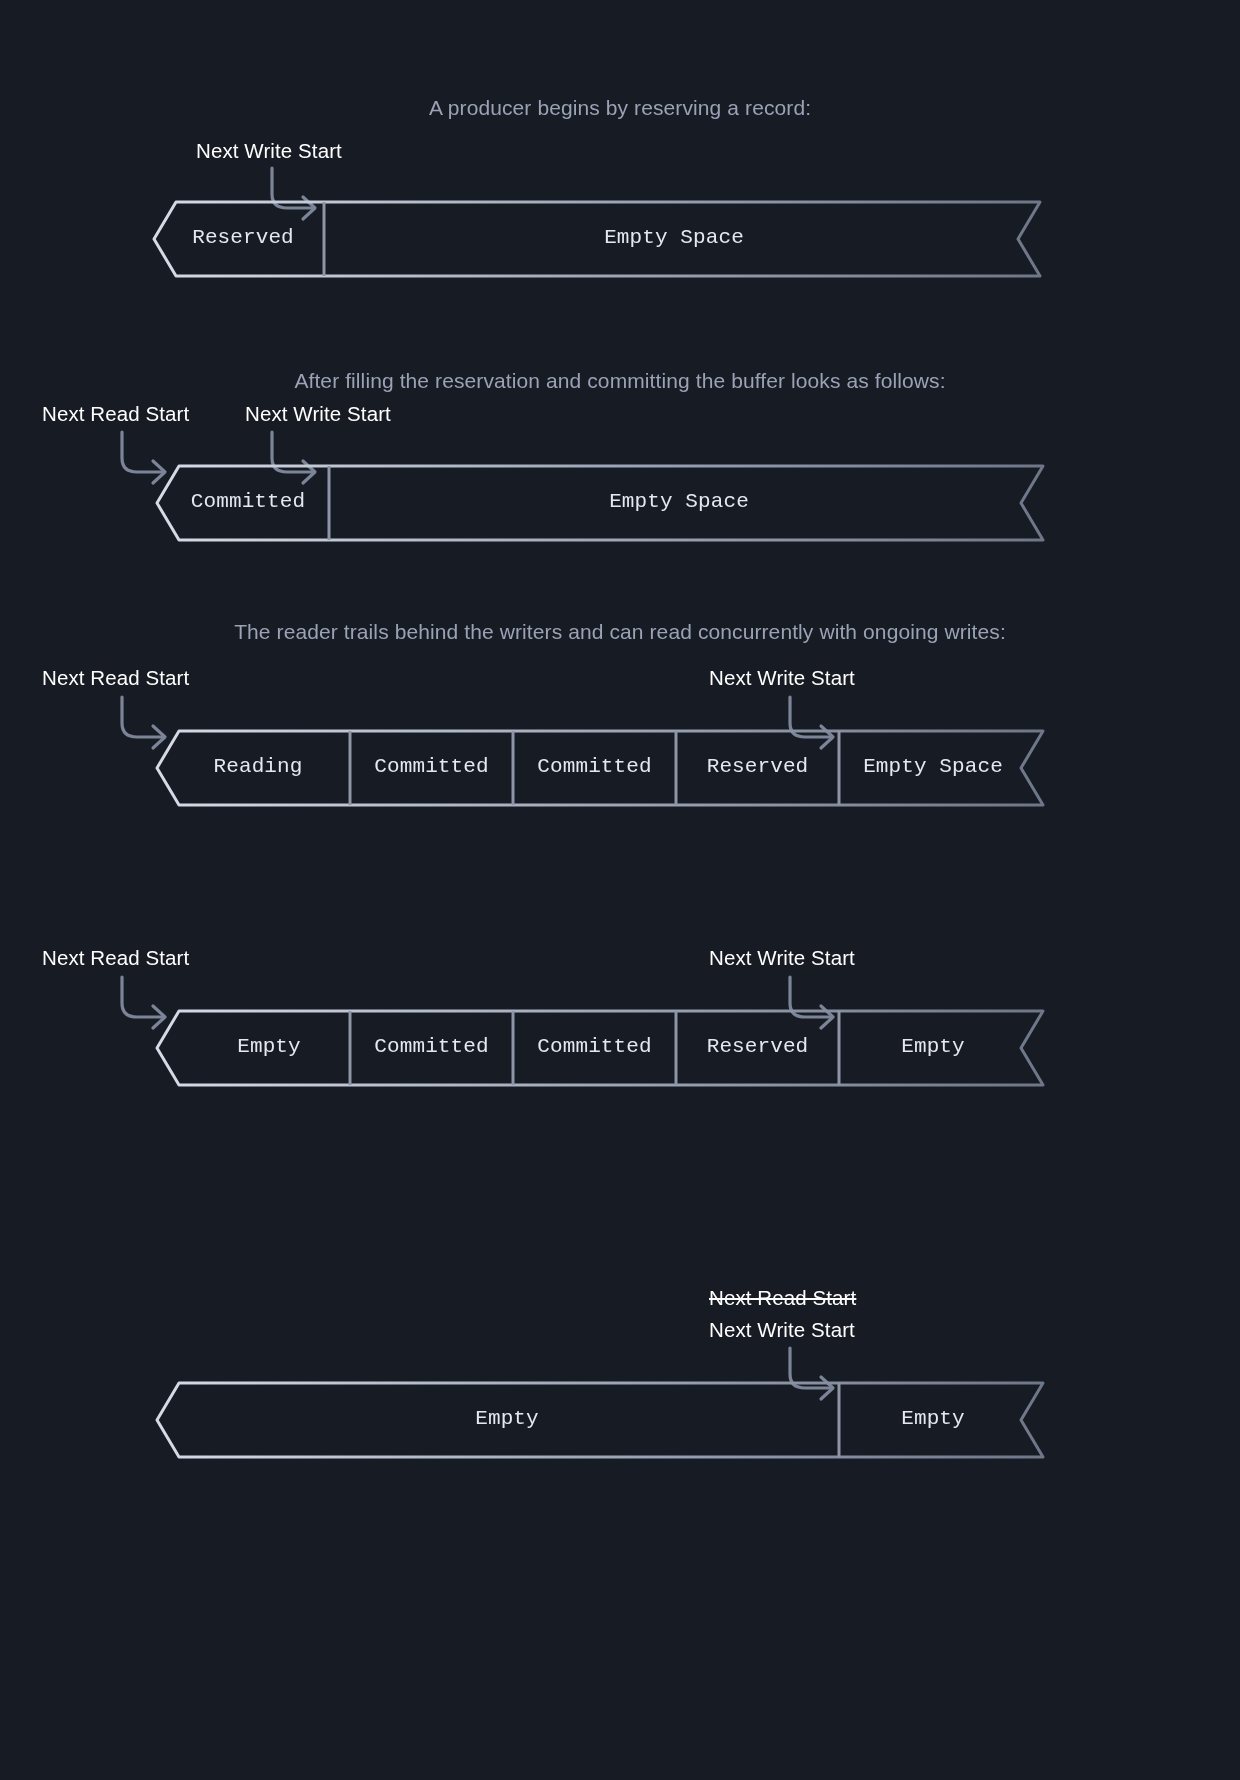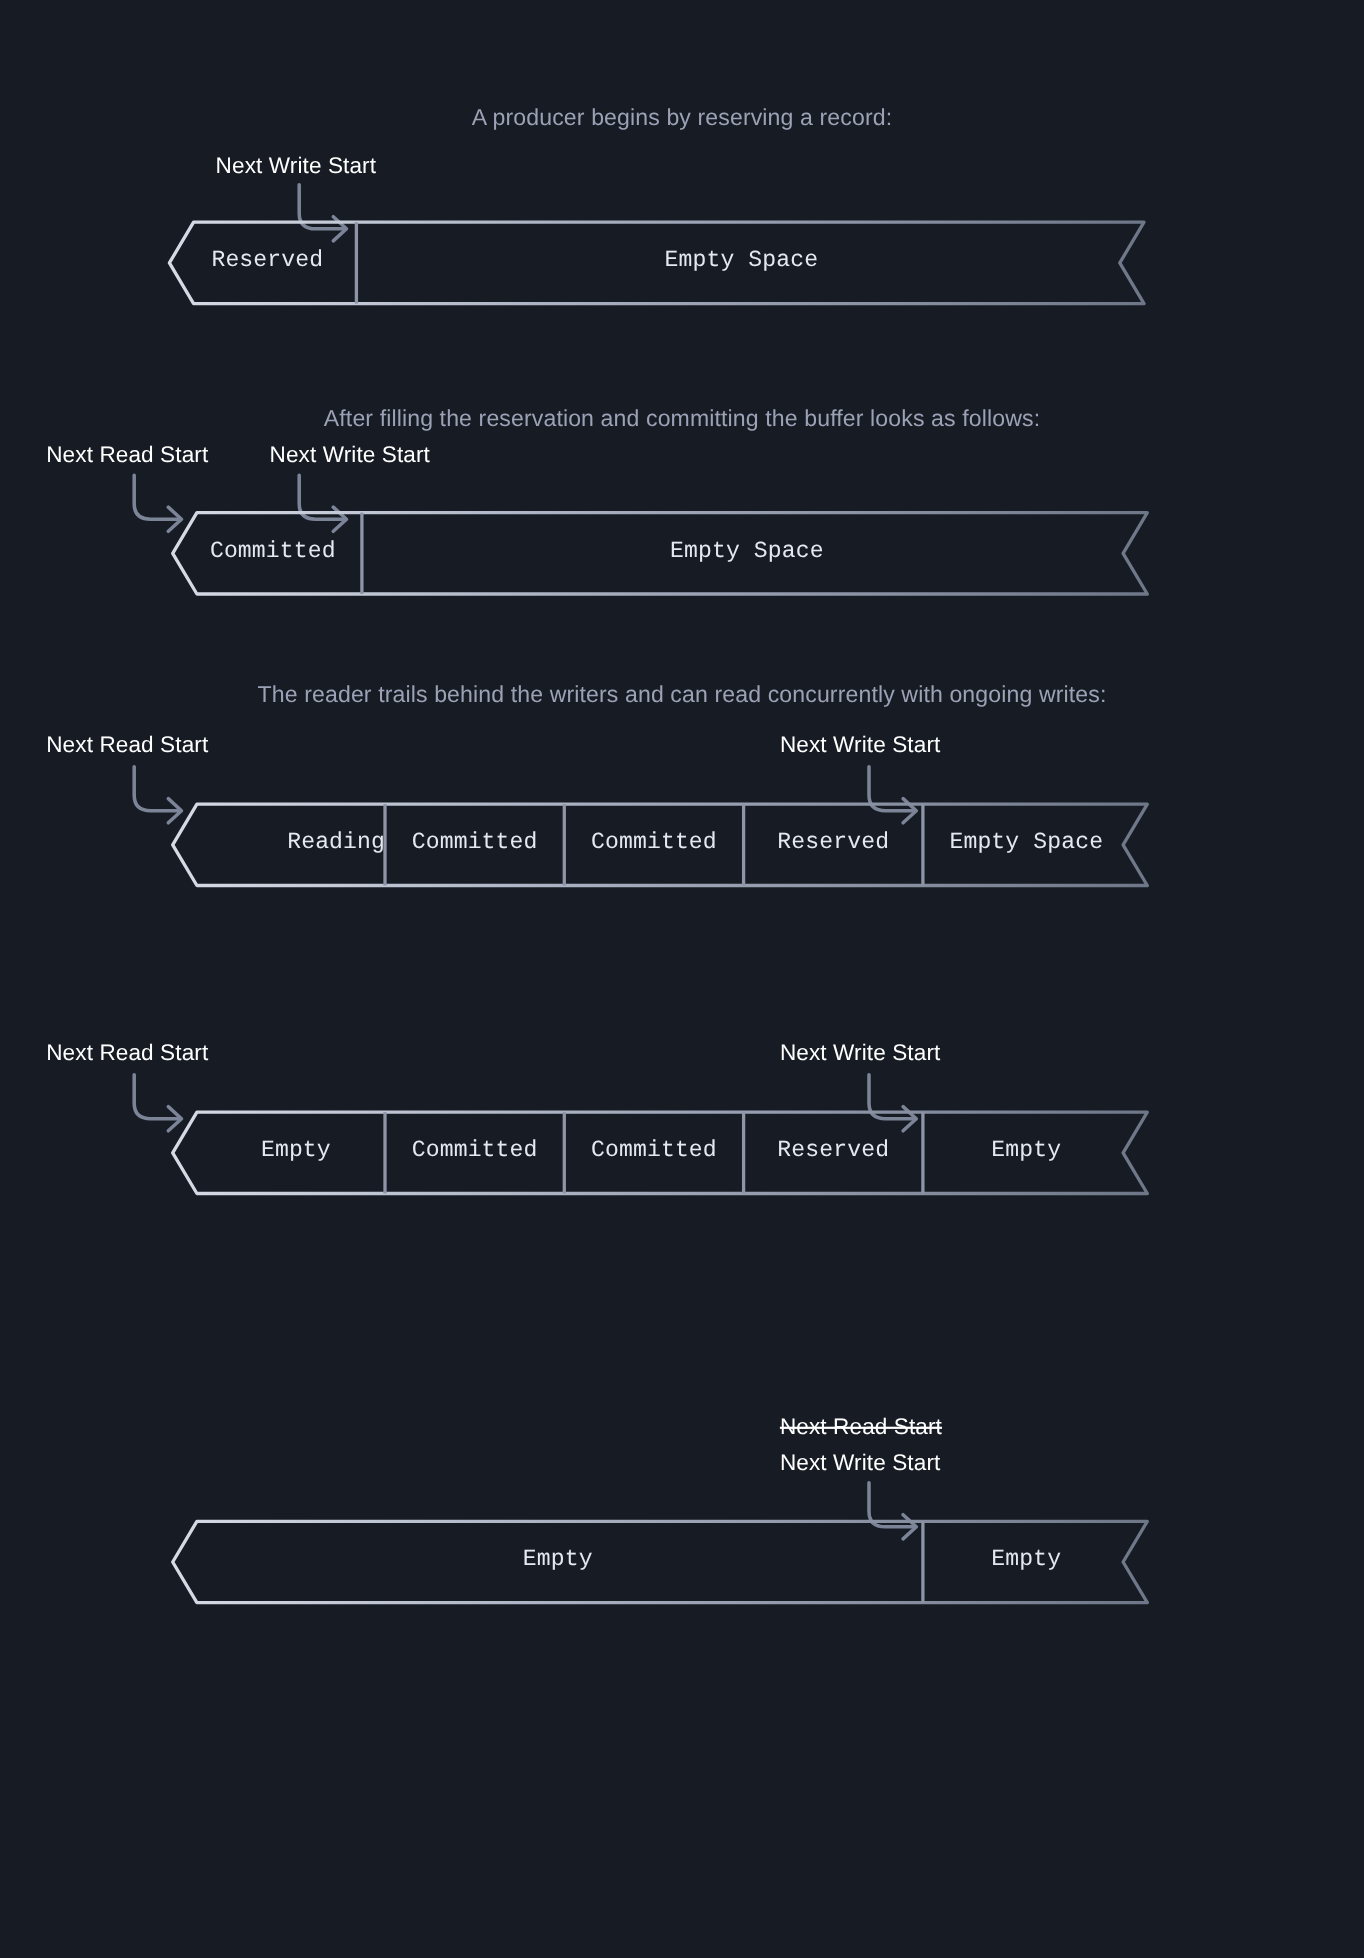--- a/index.html
+++ b/index.html
@@ -161,21 +161,21 @@
           <stop offset="0.55" stop-color="#9aa2b3"></stop>
           <stop offset="1" stop-color="#6e7787"></stop>
         </linearGradient>
       </defs>
       <path d="M24 2 L888 2 L866 39 L888 76 L24 76 L2 39 Z" fill="none" stroke="url(#ln3)" stroke-width="3" stroke-linejoin="round"></path>
       <line x1="195" y1="2" x2="195" y2="76" stroke="#8d95a6" stroke-width="3"></line>
       <line x1="358" y1="2" x2="358" y2="76" stroke="#8d95a6" stroke-width="3"></line>
       <line x1="521" y1="2" x2="521" y2="76" stroke="#8d95a6" stroke-width="3"></line>
       <line x1="684" y1="2" x2="684" y2="76" stroke="#8d95a6" stroke-width="3"></line>
     </svg>
-    <div class="seg-label" style="left:33px; top:26px; width:162px;text-align:right;">Reading</div>
+    <div class="seg-label" style="left:22px; top:26px; width:162px;">Reading</div>
     <div class="seg-label" style="left:195px; top:26px; width:163px;">Committed</div>
     <div class="seg-label" style="left:358px; top:26px; width:163px;">Committed</div>
     <div class="seg-label" style="left:521px; top:26px; width:163px;">Reserved</div>
     <div class="seg-label" style="left:684px; top:26px; width:188px;">Empty Space</div>
   </div>
 
 
   <div class="ptr-label" style="left:42px; top:946px;">Next Read Start</div>
   <div class="ptr-label" style="left:709px; top:946px;">Next Write Start</div>
 

